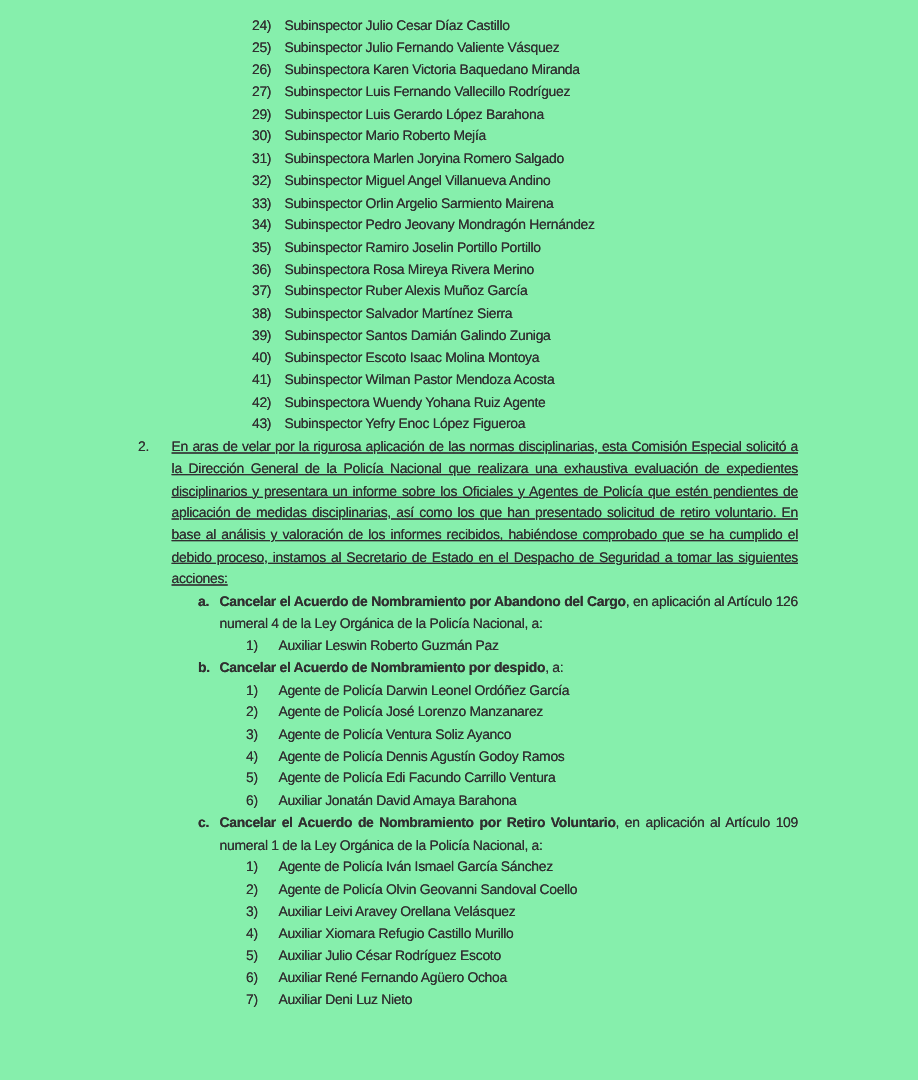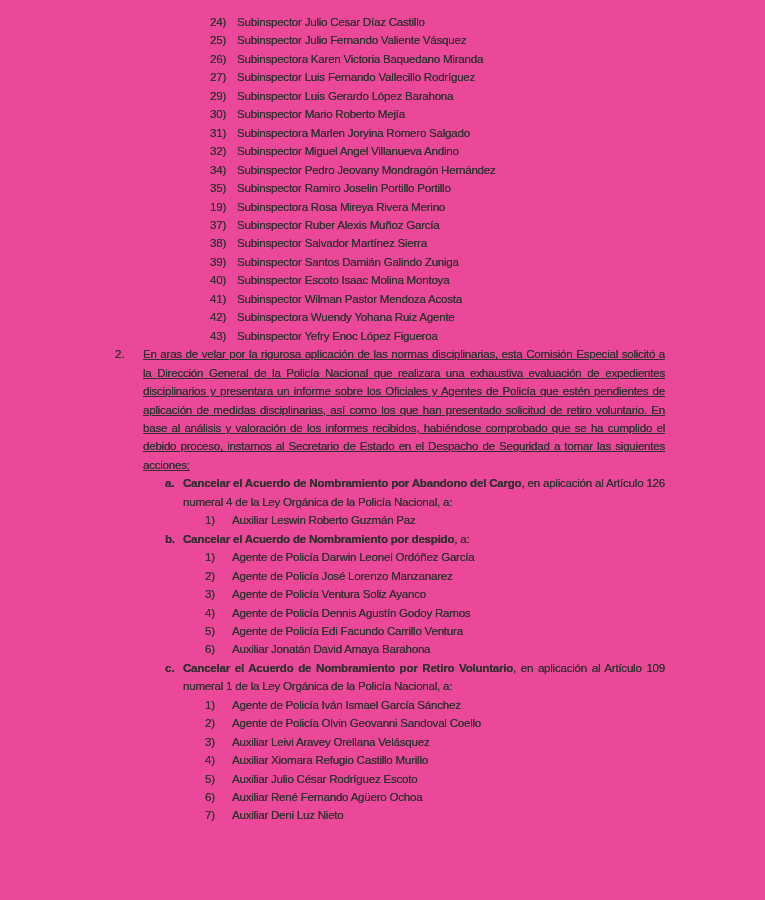--- a/index.html
+++ b/index.html
@@ -1,19 +1,19 @@
 <!DOCTYPE html>
 <html><head>
 <meta charset="utf-8">
 <style>
   html,body { margin:0; padding:0; background:#ffffff; }
   .page {
     position:relative;
     width:765px; height:900px;
-    background:#ec4899;
+    background:#86efac;
     font-family:"Liberation Sans", sans-serif;
     font-size:11.6px;
     line-height:18.45px;
     letter-spacing:-0.25px;
     color:#303030;
     overflow:hidden;
     padding-top:13px;
     box-sizing:border-box;
     filter:blur(0.32px);
     text-shadow:0 0 0.4px #3a3a3a;
@@ -82,33 +82,37 @@
       <div class="row">
         <span class="num">31)</span>
         <span class="txt">Subinspectora Marlen Joryina Romero Salgado</span>
       </div>
 
       <div class="row">
         <span class="num">32)</span>
         <span class="txt">Subinspector Miguel Angel Villanueva Andino</span>
       </div>
 
+      <div class="row">
+        <span class="num">33)</span>
+        <span class="txt">Subinspector Orlin Argelio Sarmiento Mairena</span>
+      </div>
 
       <div class="row">
         <span class="num">34)</span>
         <span class="txt">Subinspector Pedro Jeovany Mondragón Hernández</span>
       </div>
 
       <div class="row">
         <span class="num">35)</span>
         <span class="txt">Subinspector Ramiro Joselin Portillo Portillo</span>
       </div>
 
       <div class="row">
-        <span class="num">19)</span>
+        <span class="num">36)</span>
         <span class="txt">Subinspectora Rosa Mireya Rivera Merino</span>
       </div>
 
       <div class="row">
         <span class="num">37)</span>
         <span class="txt">Subinspector Ruber Alexis Muñoz García</span>
       </div>
 
       <div class="row">
         <span class="num">38)</span>

